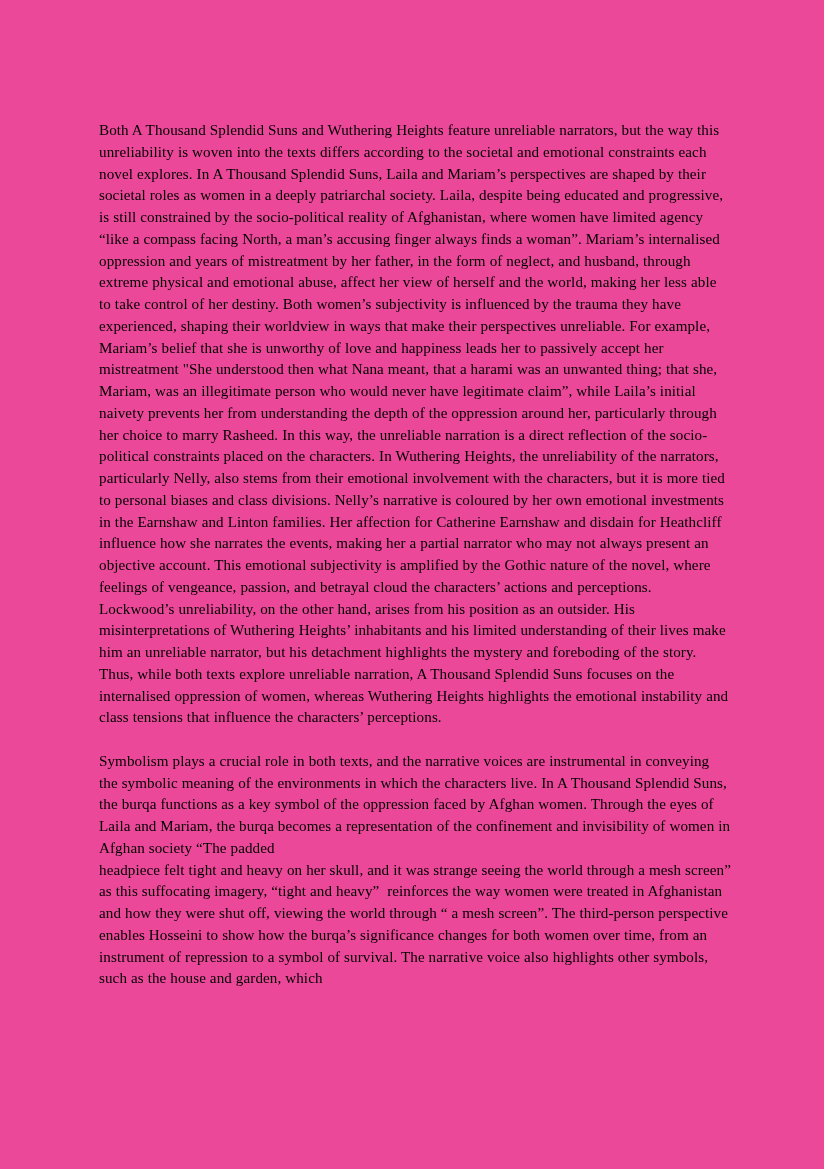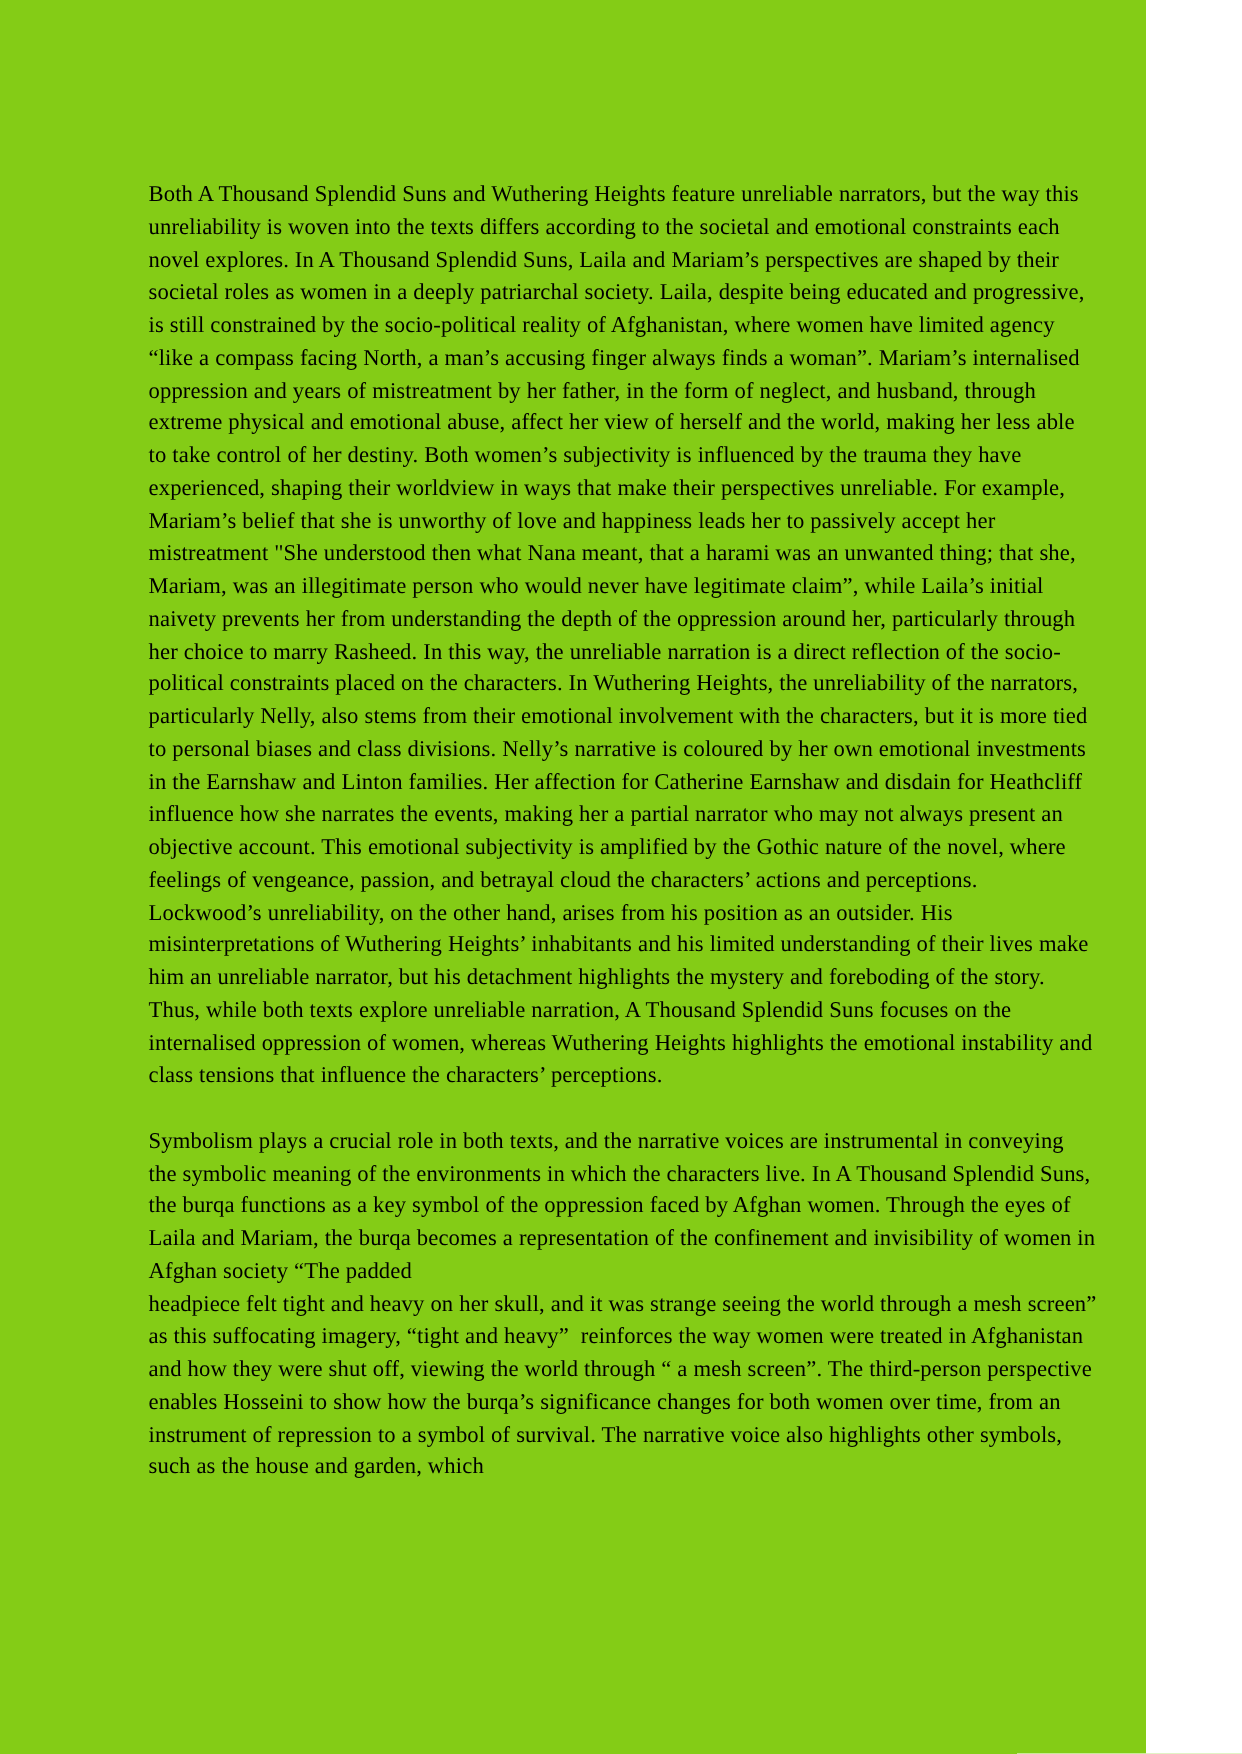--- a/index.html
+++ b/index.html
@@ -7,23 +7,23 @@
     margin: 0;
     padding: 0;
     background: #ffffff;
   }
   body {
     font-family: "Liberation Serif", "DejaVu Serif", serif;
     color: #000000;
   }
   .page {
     position: relative;
-    width: 764px;
+    width: 824px;
     height: 1169px;
-    background: #84cc16;
+    background: #ec4899;
     overflow: hidden;
     box-sizing: border-box;
   }
   .doc-body {
     position: absolute;
     left: 99px;
     top: 120px;
     width: 632px;
   }
   .para {

